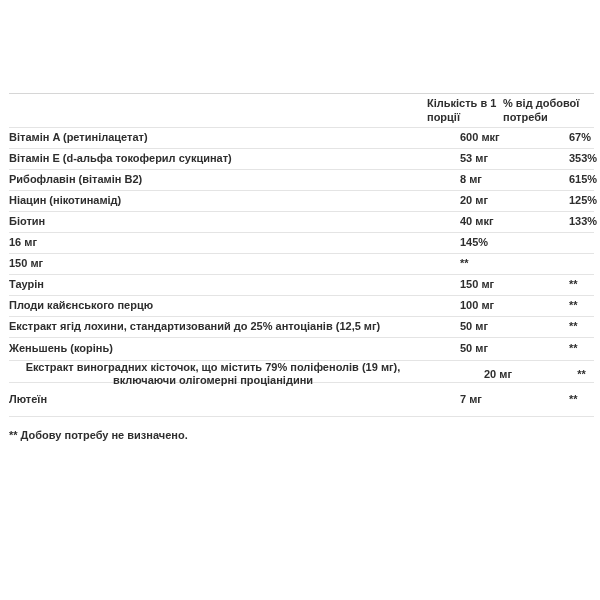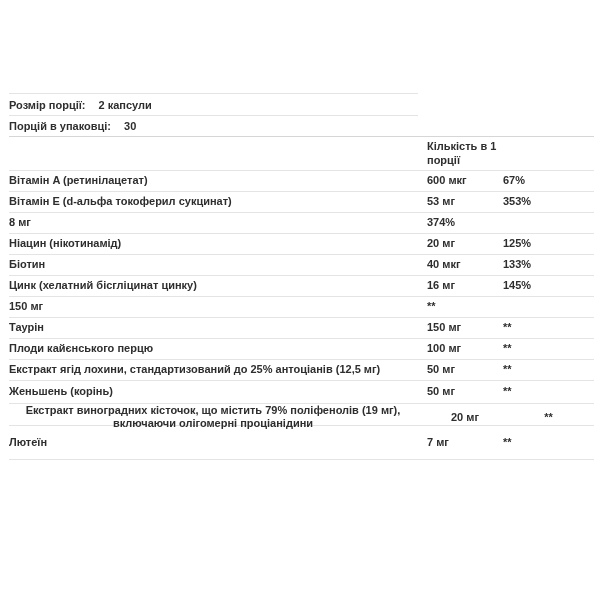--- a/index.html
+++ b/index.html
@@ -42,83 +42,75 @@
   .facts-table { border-top: 1px solid var(--dividerStrong); }
   .header-row, .row {
     display: grid;
     grid-template-columns: 418px 76px 1fr;
     box-sizing: border-box;
     align-items: center;
     border-bottom: 1px solid var(--divider);
   }
   .header-row { height: 34px; }
   .header-cell { white-space: pre-line; line-height: 1.25; }
-  .row { height: 21px; line-height: 1.2; }
+  .row { height: 21px; line-height: 1.2; gap: 33px; }
   .rows .row:nth-child(11) { height: 23px; }
   .rows .row:nth-child(12) { height: 22px; text-align: center; }
   .rows .row:nth-child(13) { height: 34px; }
   .cell { overflow: visible; }
   .name-cell { padding-right: 10px; }
   .footnote { margin-top: 12px; }
 </style>
 </head>
 <body>
 
 <div class="page">
   <div class="sheet">
 
-    <div class="top-section">
-      <div class="serving-row">
-        <span class="label">Розмір порції:</span>
-        <span class="value">2 капсули</span>
-      </div>
-      <div class="serving-row last">
-        <span class="label">Порцій в упаковці:</span>
-        <span class="value">30</span>
-      </div>
-    </div>
 
     <div class="facts-table">
       <div class="header-row">
         <div class="cell name-cell"></div>
         <div class="cell header-cell">Кількість в 1
 порції</div>
+        <div class="cell header-cell">% від добової
+потреби</div>
       </div>
       <div class="rows" id="rows">
   <div class="row">
     <div class="cell name-cell">Вітамін A (ретинілацетат)</div>
     <div class="cell">600 мкг</div>
     <div class="cell">67%</div>
   </div>
 
   <div class="row">
     <div class="cell name-cell">Вітамін E (d-альфа токоферил сукцинат)</div>
     <div class="cell">53 мг</div>
     <div class="cell">353%</div>
   </div>
 
   <div class="row">
+    <div class="cell name-cell">Рибофлавін (вітамін B2)</div>
     <div class="cell">8 мг</div>
-    <div class="cell">374%</div>
+    <div class="cell">615%</div>
   </div>
 
   <div class="row">
     <div class="cell name-cell">Ніацин (нікотинамід)</div>
     <div class="cell">20 мг</div>
     <div class="cell">125%</div>
   </div>
 
   <div class="row">
     <div class="cell name-cell">Біотин</div>
     <div class="cell">40 мкг</div>
     <div class="cell">133%</div>
   </div>
 
   <div class="row">
-    <div class="cell name-cell">Цинк (хелатний бісгліцинат цинку)</div>
     <div class="cell">16 мг</div>
     <div class="cell">145%</div>
   </div>
 
 
   <div class="row">
     <div class="cell">150 мг</div>
     <div class="cell">**</div>
   </div>
 
@@ -153,14 +145,15 @@
   </div>
 
   <div class="row">
     <div class="cell name-cell">Лютеїн</div>
     <div class="cell">7 мг</div>
     <div class="cell">**</div>
   </div>
 </div>
     </div>
 
+    <div class="footnote">** Добову потребу не визначено.</div>
   </div>
 </div>
 
 </body></html>

